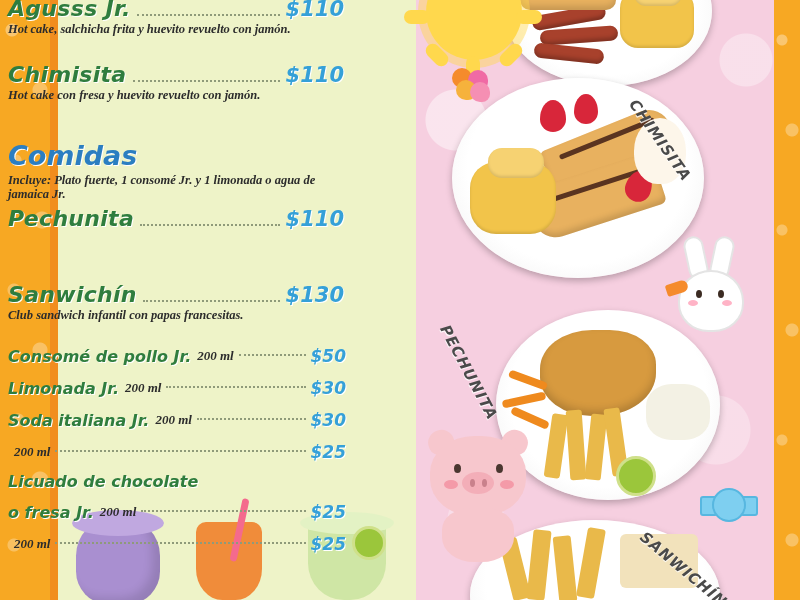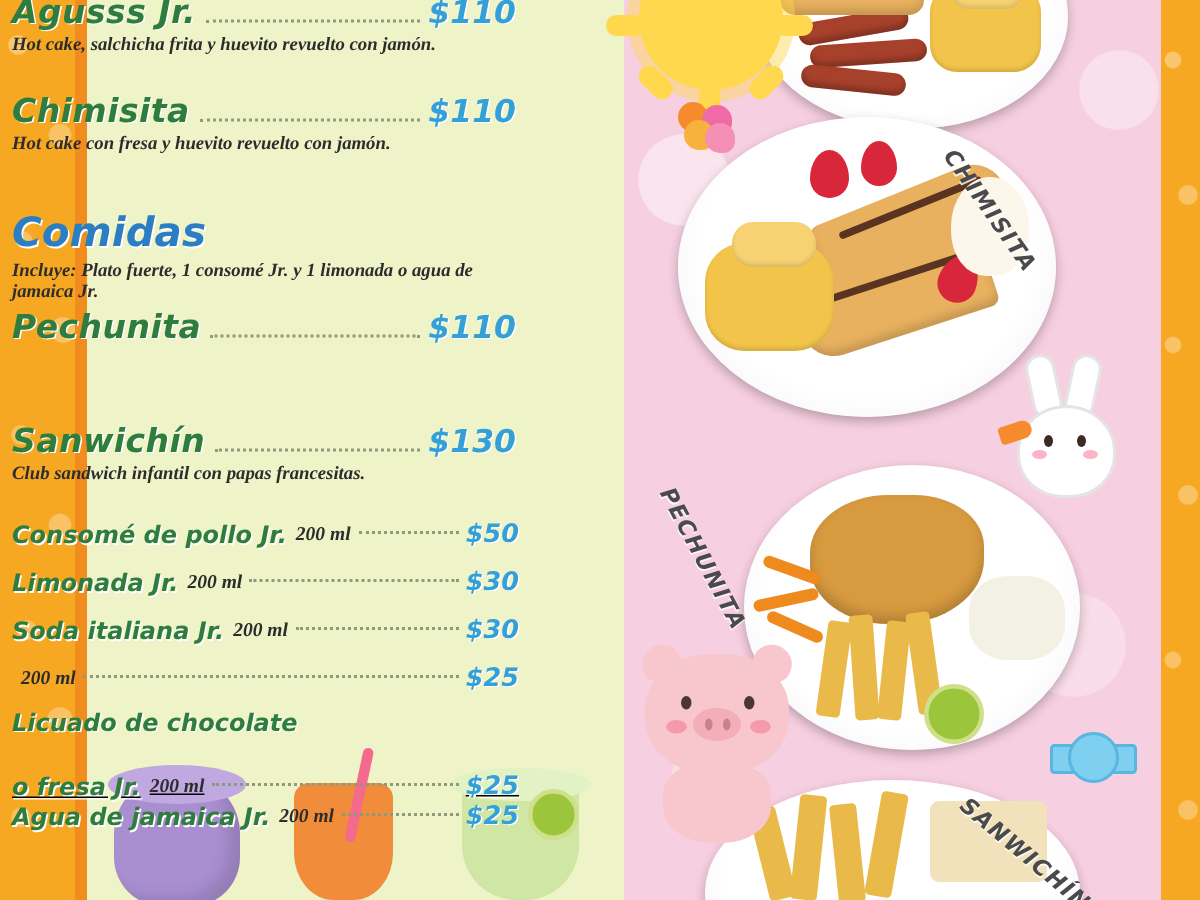--- a/index.html
+++ b/index.html
@@ -372,28 +372,27 @@
     <div class="drink" style="top:442px;">
       <span class="dvol">200 ml</span>
       <span class="ddots"></span>
       <span class="dprice">$25</span>
     </div>
 
     <div class="drink" style="top:472px;">
       <span class="dname">Licuado de chocolate</span>
     </div>
 
-    <div class="drink" style="top:514px;text-decoration:underline;">
+    <div class="drink" style="top:502px;">
       <span class="dname">o fresa Jr.</span>
       <span class="dvol">200 ml</span>
       <span class="ddots"></span>
       <span class="dprice">$25</span>
     </div>
 
     <div class="drink" style="top:534px;">
-      <span class="dname">Agua de jamaica Jr.</span>
       <span class="dvol">200 ml</span>
       <span class="ddots"></span>
       <span class="dprice">$25</span>
     </div>
 
   </div>
 </div>
 
 </body></html>

